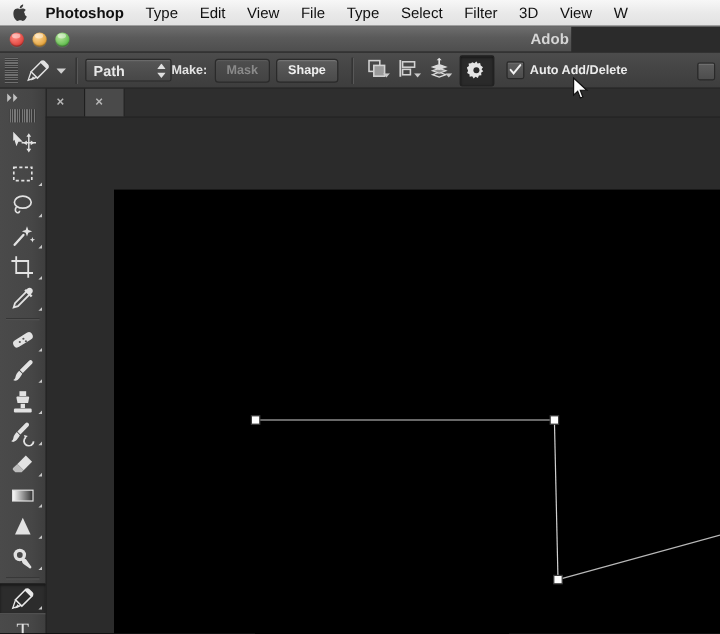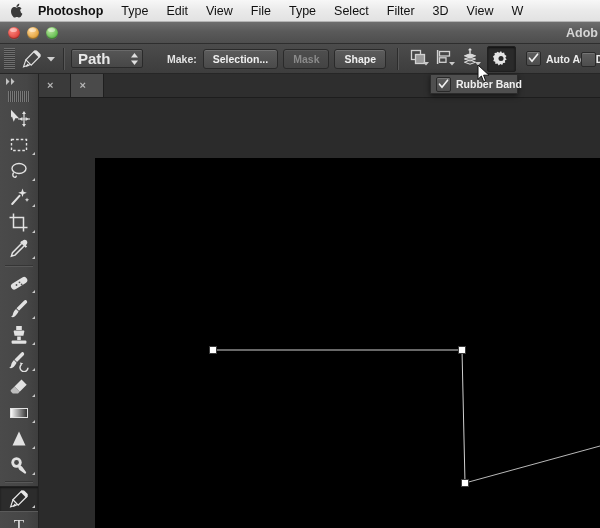--- a/index.html
+++ b/index.html
@@ -42,21 +42,21 @@
     padding: 0 9px;
     line-height: 22px;
     white-space: nowrap;
   }
   .menu-item.app-name { font-weight: bold; padding-left: 2px; }
 
   
   #titlebar {
     position: absolute;
     left: 0; top: 22px;
-    width: 600px; height: 22px;
+    width: 476px; height: 22px;
     background: linear-gradient(to bottom, #6e6e6e 0%, #5a5a5a 45%, #4e4e4e 100%);
     border-bottom: 1px solid #2e2e2e;
     box-sizing: border-box;
   }
   .traffic-lights {
     position: absolute;
     left: 8px; top: 5px;
     display: flex;
     gap: 7px;
   }
@@ -124,39 +124,39 @@
     flex: 0 0 auto;
   }
   .ob-select {
     height: 19px;
     min-width: 72px;
     background: linear-gradient(to bottom, #565656, #474747);
     border: 1px solid #2a2a2a;
     border-radius: 2px;
     box-shadow: inset 0 1px 0 rgba(255,255,255,.12);
     color: #e8e8e8;
-    font-size: 15px;
+    font-size: 12px;
     font-weight: bold;
     display: flex;
     align-items: center;
     padding: 0 4px 0 6px;
     box-sizing: border-box;
     flex: 0 0 auto;
     position: relative;
   }
   .ob-select .sel-label { flex: 1 1 auto; }
   .ob-select .stepper {
     display: flex; flex-direction: column; gap: 2px;
     margin-left: 6px;
   }
   .ob-label {
     font-size: 10.5px;
     font-weight: bold;
     color: #e3e3e3;
-    margin: 0 6px 0 24px;
+    margin: 0 6px 0 0;
     flex: 0 0 auto;
     white-space: nowrap;
   }
   .ob-button {
     height: 20px;
     background: linear-gradient(to bottom, #5c5c5c, #4a4a4a);
     border: 1px solid #2a2a2a;
     border-radius: 3px;
     box-shadow: inset 0 1px 0 rgba(255,255,255,.14);
     color: #f0f0f0;
@@ -423,21 +423,20 @@
             <path fill="#e0e0e0" d="M3.5 0L7 4.4H0z"></path>
           </svg>
         <svg width="7" height="5" viewBox="0 0 7 5">
             <path fill="#e0e0e0" d="M3.5 5L0 .6h7z"></path>
           </svg>
       </span>
     </div>
 
     <div class="ob-label">Make:</div>
 
-    <div class="ob-button">Selection...</div>
     <div class="ob-button disabled">Mask</div>
     <div class="ob-button">Shape</div>
 
     <div class="ob-sep"></div>
 
     <div class="ob-iconbtn">
       <svg width="18" height="18" viewBox="0 0 18 18">
         <rect x="2.5" y="2.5" width="9" height="9" fill="none" stroke="#d2d2d2" stroke-width="1.3"></rect>
         <rect x="6.5" y="6.5" width="9" height="9" fill="#9a9a9a" stroke="#d2d2d2" stroke-width="1.3"></rect>
       </svg>
@@ -667,28 +666,20 @@
 
         <line x1="370" y1="325" x2="505" y2="288" stroke="#b8b8b8" stroke-width="1"></line>
 
         <rect x="114.5" y="188.5" width="7" height="7" fill="#ffffff" stroke="#3a3a3a" stroke-width="1"></rect>
         <rect x="363.5" y="188.5" width="7" height="7" fill="#ffffff" stroke="#3a3a3a" stroke-width="1"></rect>
         <rect x="366.5" y="321.5" width="7" height="7" fill="#ffffff" stroke="#3a3a3a" stroke-width="1"></rect>
       </svg>
     </div>
   </div>
 
-  <div id="rubberband-popup">
-    <span class="checkbox">
-      <svg width="11" height="11" viewBox="0 0 11 11">
-        <path fill="none" stroke="#f2f2f2" stroke-width="1.6" stroke-linecap="round" d="M1.5 5.2L4 8.2 9.6 1.2"></path>
-      </svg>
-    </span>
-    <span class="rb-label">Rubber Band</span>
-  </div>
 
   <div id="mouse-cursor">
     <svg width="14" height="20" viewBox="0 0 14 20">
       <path fill="#ffffff" stroke="#111111" stroke-width="1" d="M1 1l11 10.2H6.6l2.1 5.6-2.1.9-2.2-5.7L1 15.3z"></path>
     </svg>
   </div>
 
 </div>
 
 </body></html>

